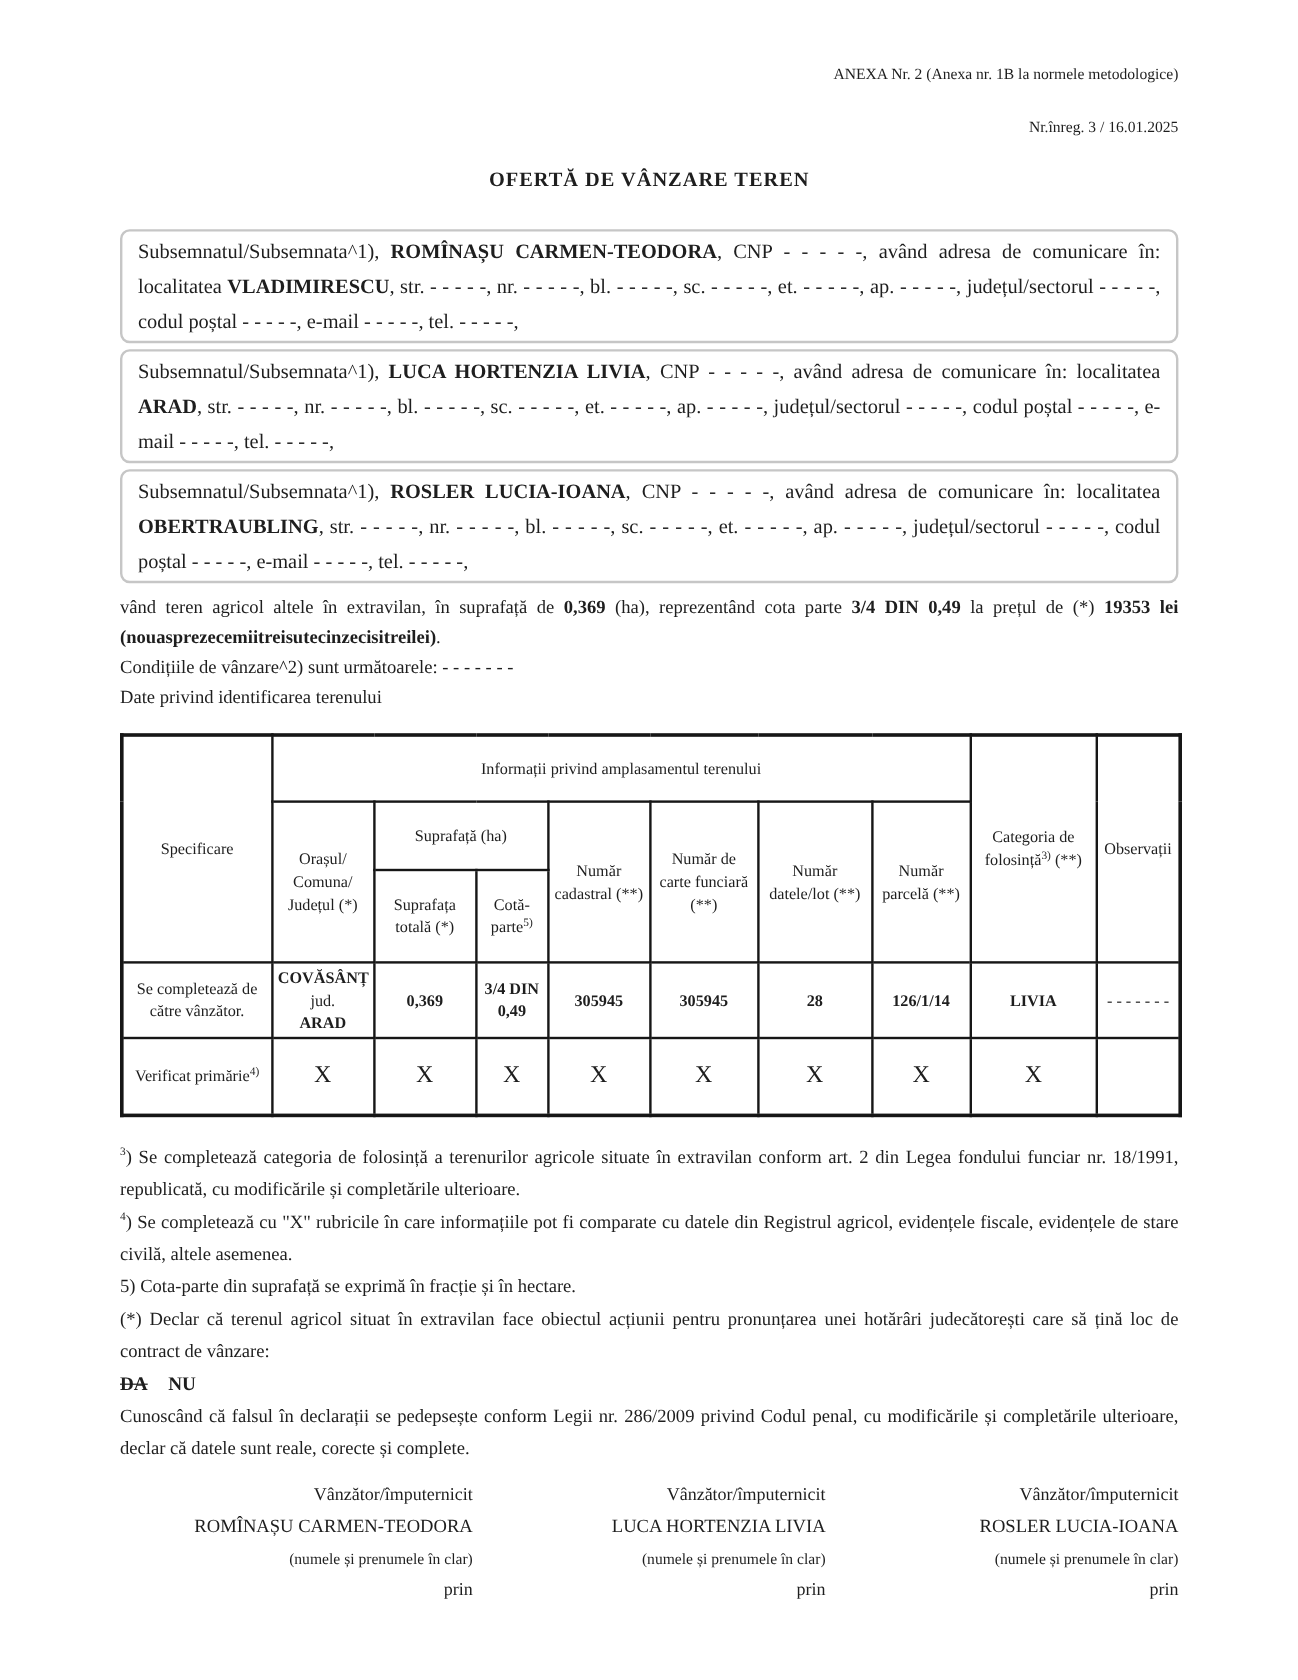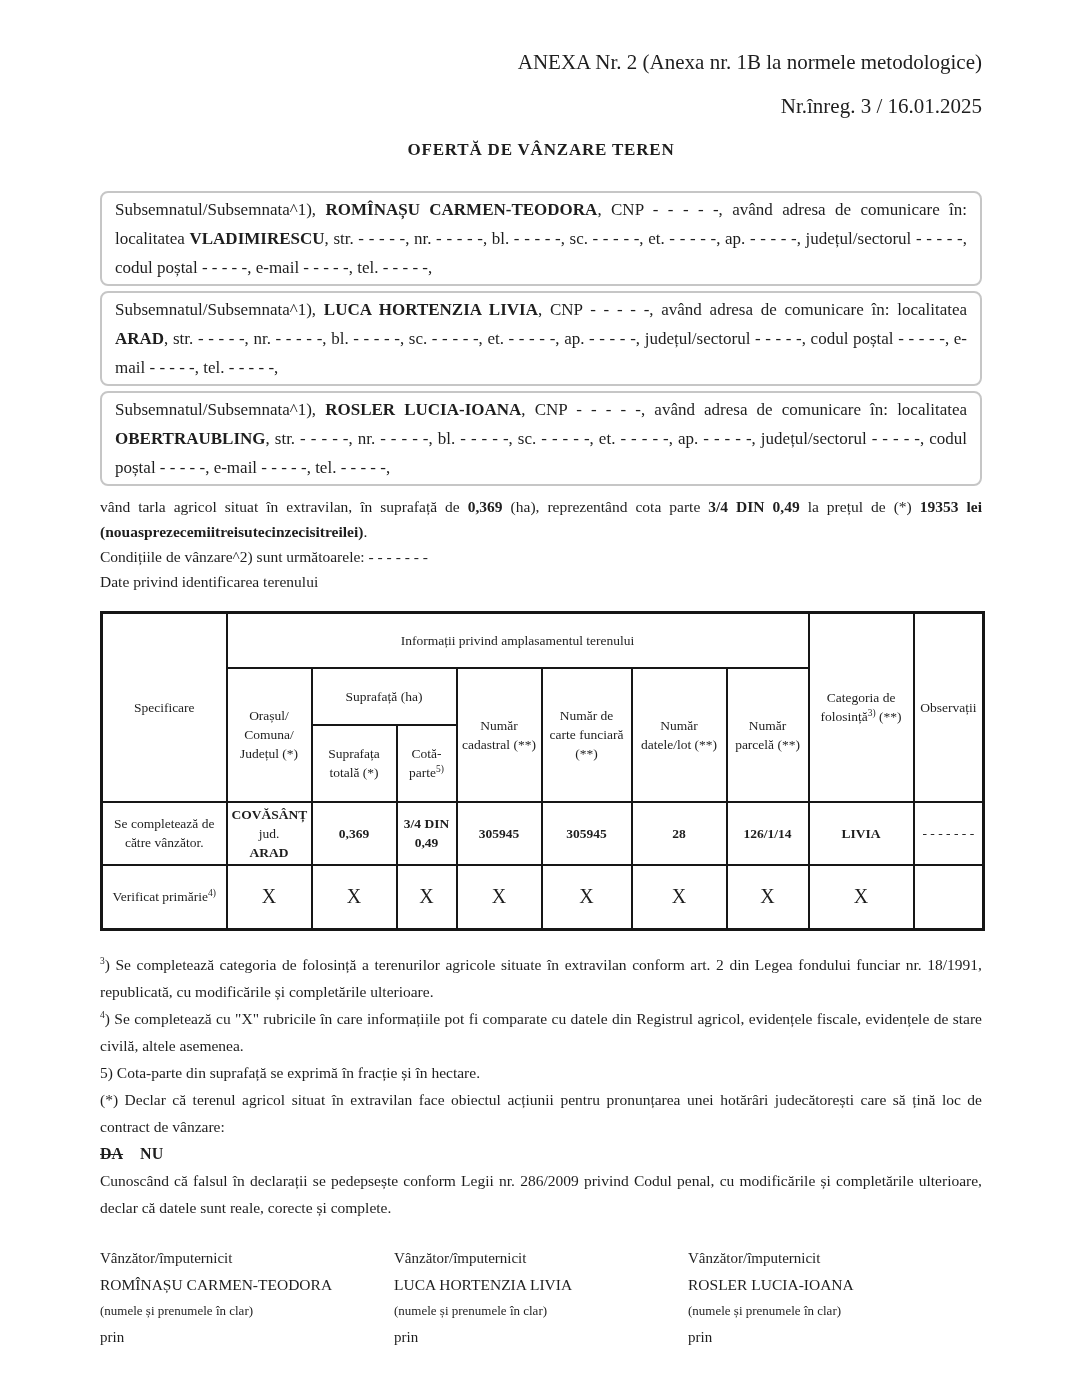--- a/index.html
+++ b/index.html
@@ -5,21 +5,21 @@
   * { margin:0; padding:0; box-sizing:border-box; }
   html,body { background:#ffffff; }
   body {
     width:1082px; height:1400px;
     color:#1e1e1e;
     font-family:"Liberation Serif", serif;
     overflow:hidden;
   }
   .page { width:882px; margin:0 100px; padding-top:52px; }
 
-  .hdr { text-align:right; font-size:21px; line-height:20px; }
+  .hdr { text-align:right; font-size:13px; line-height:20px; }
   .hdr-reg { margin-top:24px; }
 
   .doc-title {
     margin-top:23px; text-align:center;
     font-weight:bold; font-size:17px; letter-spacing:0.8px; line-height:22px;
   }
 
   .box {
     margin-top:5px;
     border:2px solid #c6c6c6; border-radius:8px;
@@ -53,21 +53,21 @@
   td.xcell { font-size:20px; }
   sup { font-size:9.5px; vertical-align:super; line-height:0; }
 
   .notes { margin-top:20px; }
   .note { font-size:15.5px; line-height:27px; text-align:justify; }
   .note-plain { text-align:left; }
   .danu { font-size:16px; line-height:27px; font-weight:bold; }
   .strike { text-decoration:line-through; padding-right:9px; margin-right:8px; }
 
   .sigs { margin-top:12px; display:flex; }
-  .sig-col { flex:1 1 0; text-align:left;margin-top:12px; }
+  .sig-col { flex:1 1 0; text-align:right; }
   .sig-role { font-size:15px; line-height:26px; }
   .sig-name { font-size:15.5px; line-height:27px; }
   .sig-clar { font-size:13px; line-height:26px; }
   .sig-prin { font-size:15px; line-height:26px; }
 </style>
 </head>
 <body>
 
 <div class="page">
 
@@ -75,21 +75,21 @@
   <div class="hdr hdr-reg">Nr.înreg. 3 / 16.01.2025</div>
 
   <h1 class="doc-title">OFERTĂ DE VÂNZARE TEREN</h1>
 
   <p class="box first"><span>Subsemnatul/Subsemnata^1), </span><b>ROMÎNAȘU CARMEN-TEODORA</b><span>, CNP - - - - -, având adresa de comunicare în: localitatea </span><b>VLADIMIRESCU</b><span>, str. - - - - -, nr. - - - - -, bl. - - - - -, sc. - - - - -, et. - - - - -, ap. - - - - -, județul/sectorul - - - - -, codul poștal - - - - -, e-mail - - - - -, tel. - - - - -,</span></p>
 
   <p class="box"><span>Subsemnatul/Subsemnata^1), </span><b>LUCA HORTENZIA LIVIA</b><span>, CNP - - - - -, având adresa de comunicare în: localitatea </span><b>ARAD</b><span>, str. - - - - -, nr. - - - - -, bl. - - - - -, sc. - - - - -, et. - - - - -, ap. - - - - -, județul/sectorul - - - - -, codul poștal - - - - -, e-mail - - - - -, tel. - - - - -,</span></p>
 
   <p class="box"><span>Subsemnatul/Subsemnata^1), </span><b>ROSLER LUCIA-IOANA</b><span>, CNP - - - - -, având adresa de comunicare în: localitatea </span><b>OBERTRAUBLING</b><span>, str. - - - - -, nr. - - - - -, bl. - - - - -, sc. - - - - -, et. - - - - -, ap. - - - - -, județul/sectorul - - - - -, codul poștal - - - - -, e-mail - - - - -, tel. - - - - -,</span></p>
 
-  <p class="para sale-para"><span>vând tarla agricol situat în extravilan, în suprafață de </span><b>0,369</b><span> (ha), reprezentând cota parte </span><b>3/4 DIN 0,49</b><span> la prețul de (*) </span><b>19353 lei</b><span> </span><b>(nouasprezecemiitreisutecinzecisitreilei)</b><span>.</span></p>
+  <p class="para sale-para"><span>vând teren agricol altele în extravilan, în suprafață de </span><b>0,369</b><span> (ha), reprezentând cota parte </span><b>3/4 DIN 0,49</b><span> la prețul de (*) </span><b>19353 lei</b><span> </span><b>(nouasprezecemiitreisutecinzecisitreilei)</b><span>.</span></p>
 
   <p class="para">Condițiile de vânzare^2) sunt următoarele: - - - - - - -</p>
   <p class="para">Date privind identificarea terenului</p>
 
   <div class="table-wrap">
     <table class="land">
       <colgroup>
         <col style="width:125px">
           <col style="width:85px">
           <col style="width:85px">

